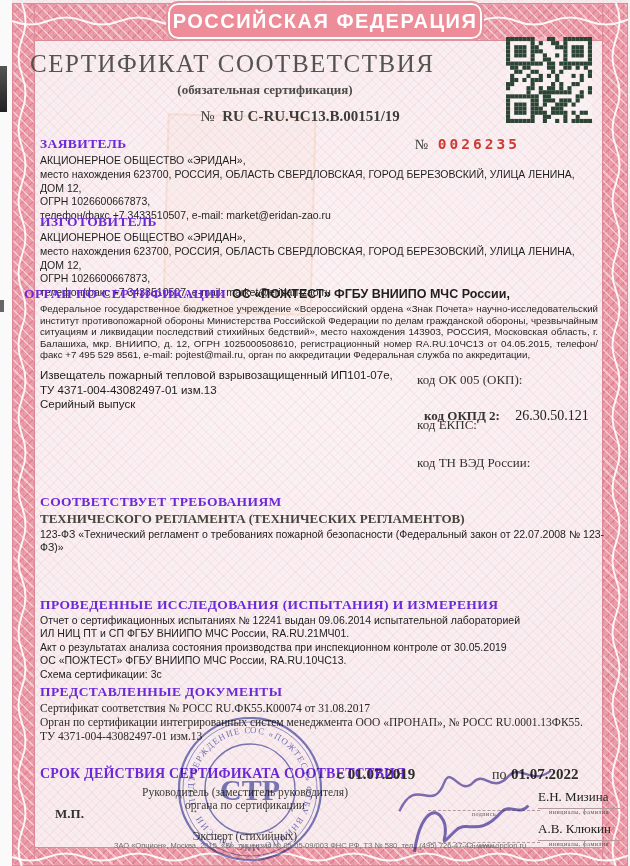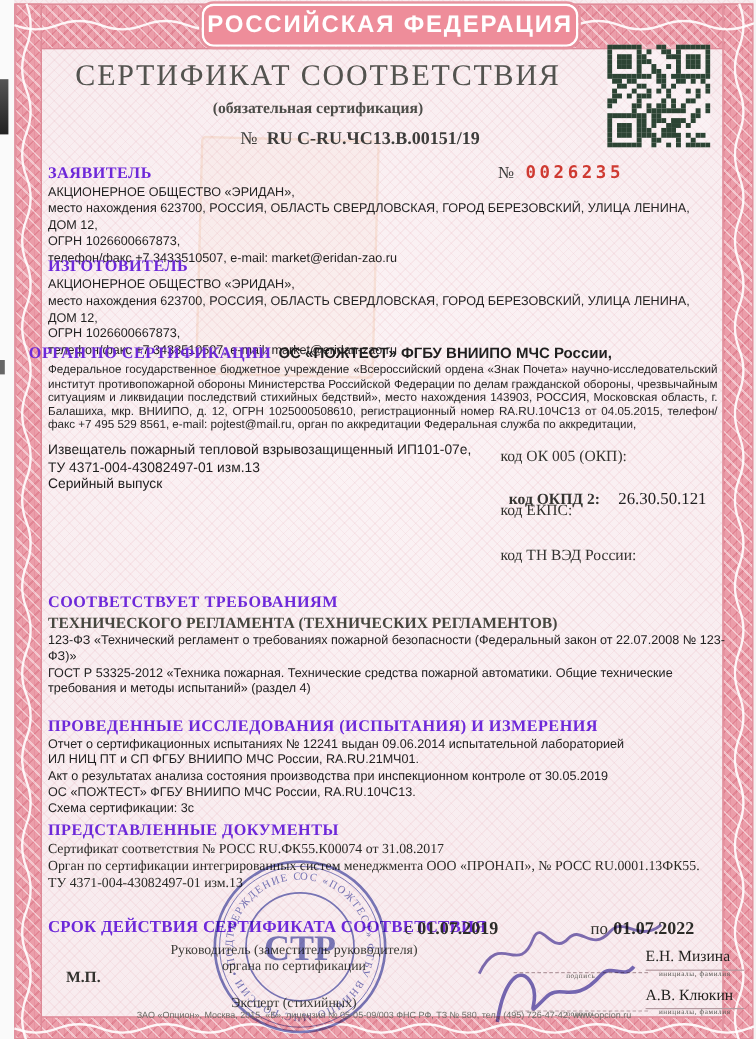--- a/index.html
+++ b/index.html
@@ -30,21 +30,21 @@
   #waves{position:absolute;left:0;top:0;width:630px;height:866px;pointer-events:none;}
   
   .banner{position:absolute;left:168px;top:3px;width:310px;height:32px;background:var(--banner,#ee8d9a);
     border:2px solid #fff;outline:2px solid #e6929e;border-radius:10px;
     color:#fff;font-weight:bold;font-size:20px;letter-spacing:1.5px;text-align:center;line-height:32px;}
   
   #qr{position:absolute;left:506px;top:37px;width:86px;height:86px;fill:var(--qr-dark,#2c4434);background:rgba(255,255,255,.25);}
   
   .ser{font-family:"Liberation Serif",serif;}
   .abs{position:absolute;}
-  .title{left:30px;top:50px;width:470px;text-align:center;font-size:25px;letter-spacing:1.5px;color:#53534f;}
+  .title{left:30px;top:50px;width:470px;font-size:25px;letter-spacing:1.5px;color:#53534f;}
   .subtitle{left:30px;top:82px;width:470px;text-align:center;font-size:13px;font-weight:600;color:#4c4c48;}
   .certno{left:20px;top:108px;width:560px;text-align:center;font-size:15px;color:#3d3d3b;}
   .certno b{margin-left:4px;}
   .h{font-family:"Liberation Serif",serif;font-weight:bold;font-size:13.5px;color:#6d28d9;letter-spacing:.4px;}
   .blankno{left:415px;top:136px;font-size:14px;color:#3d3d3b;}
   .blankno .digits{font-family:"DejaVu Sans Mono",monospace;color:var(--number-red,#cf3a32);
     font-size:14.5px;font-weight:bold;letter-spacing:3px;margin-left:6px;}
   .body-lines{font-size:10.5px;line-height:13.8px;color:#1f1f1f;width:555px;}
   .organ-name{left:232px;top:287px;font-size:12.5px;font-weight:bold;color:#1f1f1f;}
   .organ-par{left:40px;top:303px;width:558px;font-size:9.7px;line-height:11.6px;color:#262626;text-align:justify;}
@@ -371,21 +371,20 @@
     <span>код ЕКПС:</span>
   </div>
   <div class="code-row" style="top:455px;">
     <span>код ТН ВЭД России:</span>
   </div>
 
   <div class="abs h" style="left:40px;top:494px;">СООТВЕТСТВУЕТ ТРЕБОВАНИЯМ</div>
   <div class="abs sub-h" style="left:40px;top:511px;">ТЕХНИЧЕСКОГО РЕГЛАМЕНТА (ТЕХНИЧЕСКИХ РЕГЛАМЕНТОВ)</div>
   <div class="abs par-lines" style="left:40px;top:528px;">
       <div>123-ФЗ «Технический регламент о требованиях пожарной безопасности (Федеральный закон от 22.07.2008 № 123-ФЗ)»</div>
-      <div>ГОСТ Р 53325-2012 «Техника пожарная. Технические средства пожарной автоматики. Общие технические требования и методы испытаний» (раздел 4)</div>
     </div>
 
   <div class="abs h" style="left:40px;top:597px;">ПРОВЕДЕННЫЕ ИССЛЕДОВАНИЯ (ИСПЫТАНИЯ) И ИЗМЕРЕНИЯ</div>
   <div class="abs par-lines" style="left:40px;top:614px;">
       <div>Отчет о сертификационных испытаниях № 12241 выдан 09.06.2014 испытательной лабораторией</div>
       <div>ИЛ НИЦ ПТ и СП ФГБУ ВНИИПО МЧС России, RA.RU.21МЧ01.</div>
       <div>Акт о результатах анализа состояния производства при инспекционном контроле от 30.05.2019</div>
       <div>ОС «ПОЖТЕСТ» ФГБУ ВНИИПО МЧС России, RA.RU.10ЧС13.</div>
       <div>Схема сертификации: 3с</div>
     </div>

